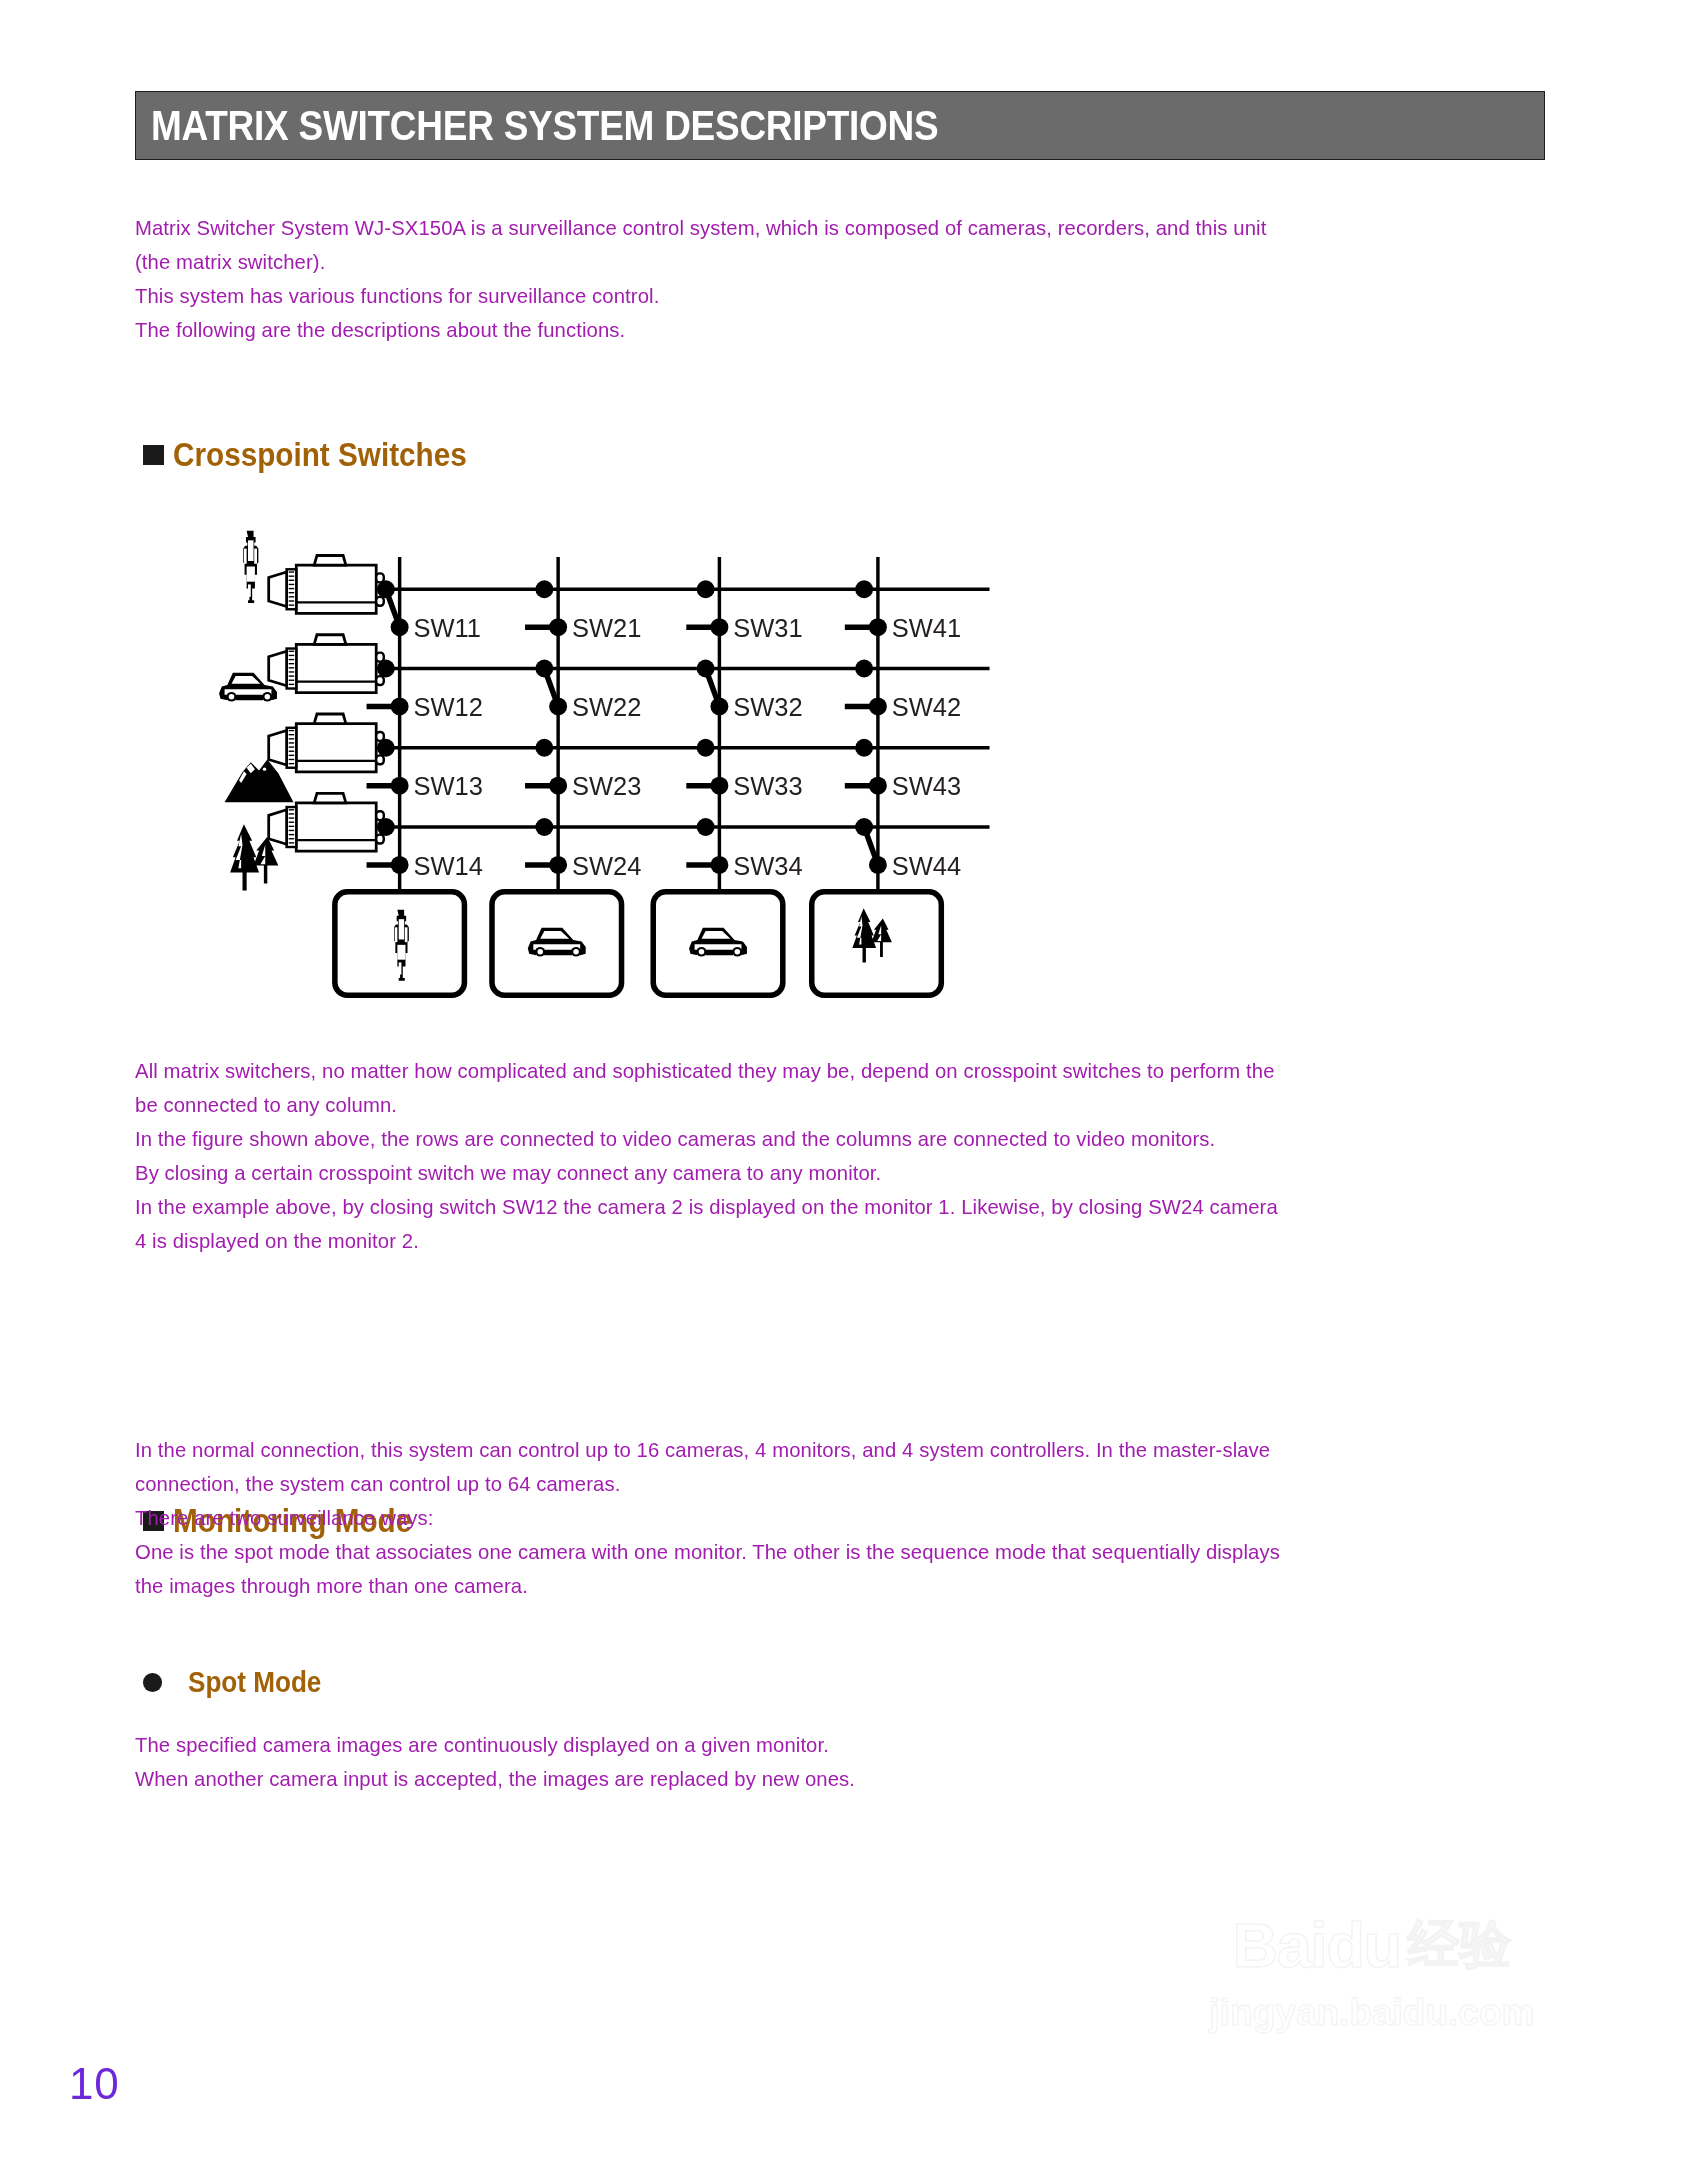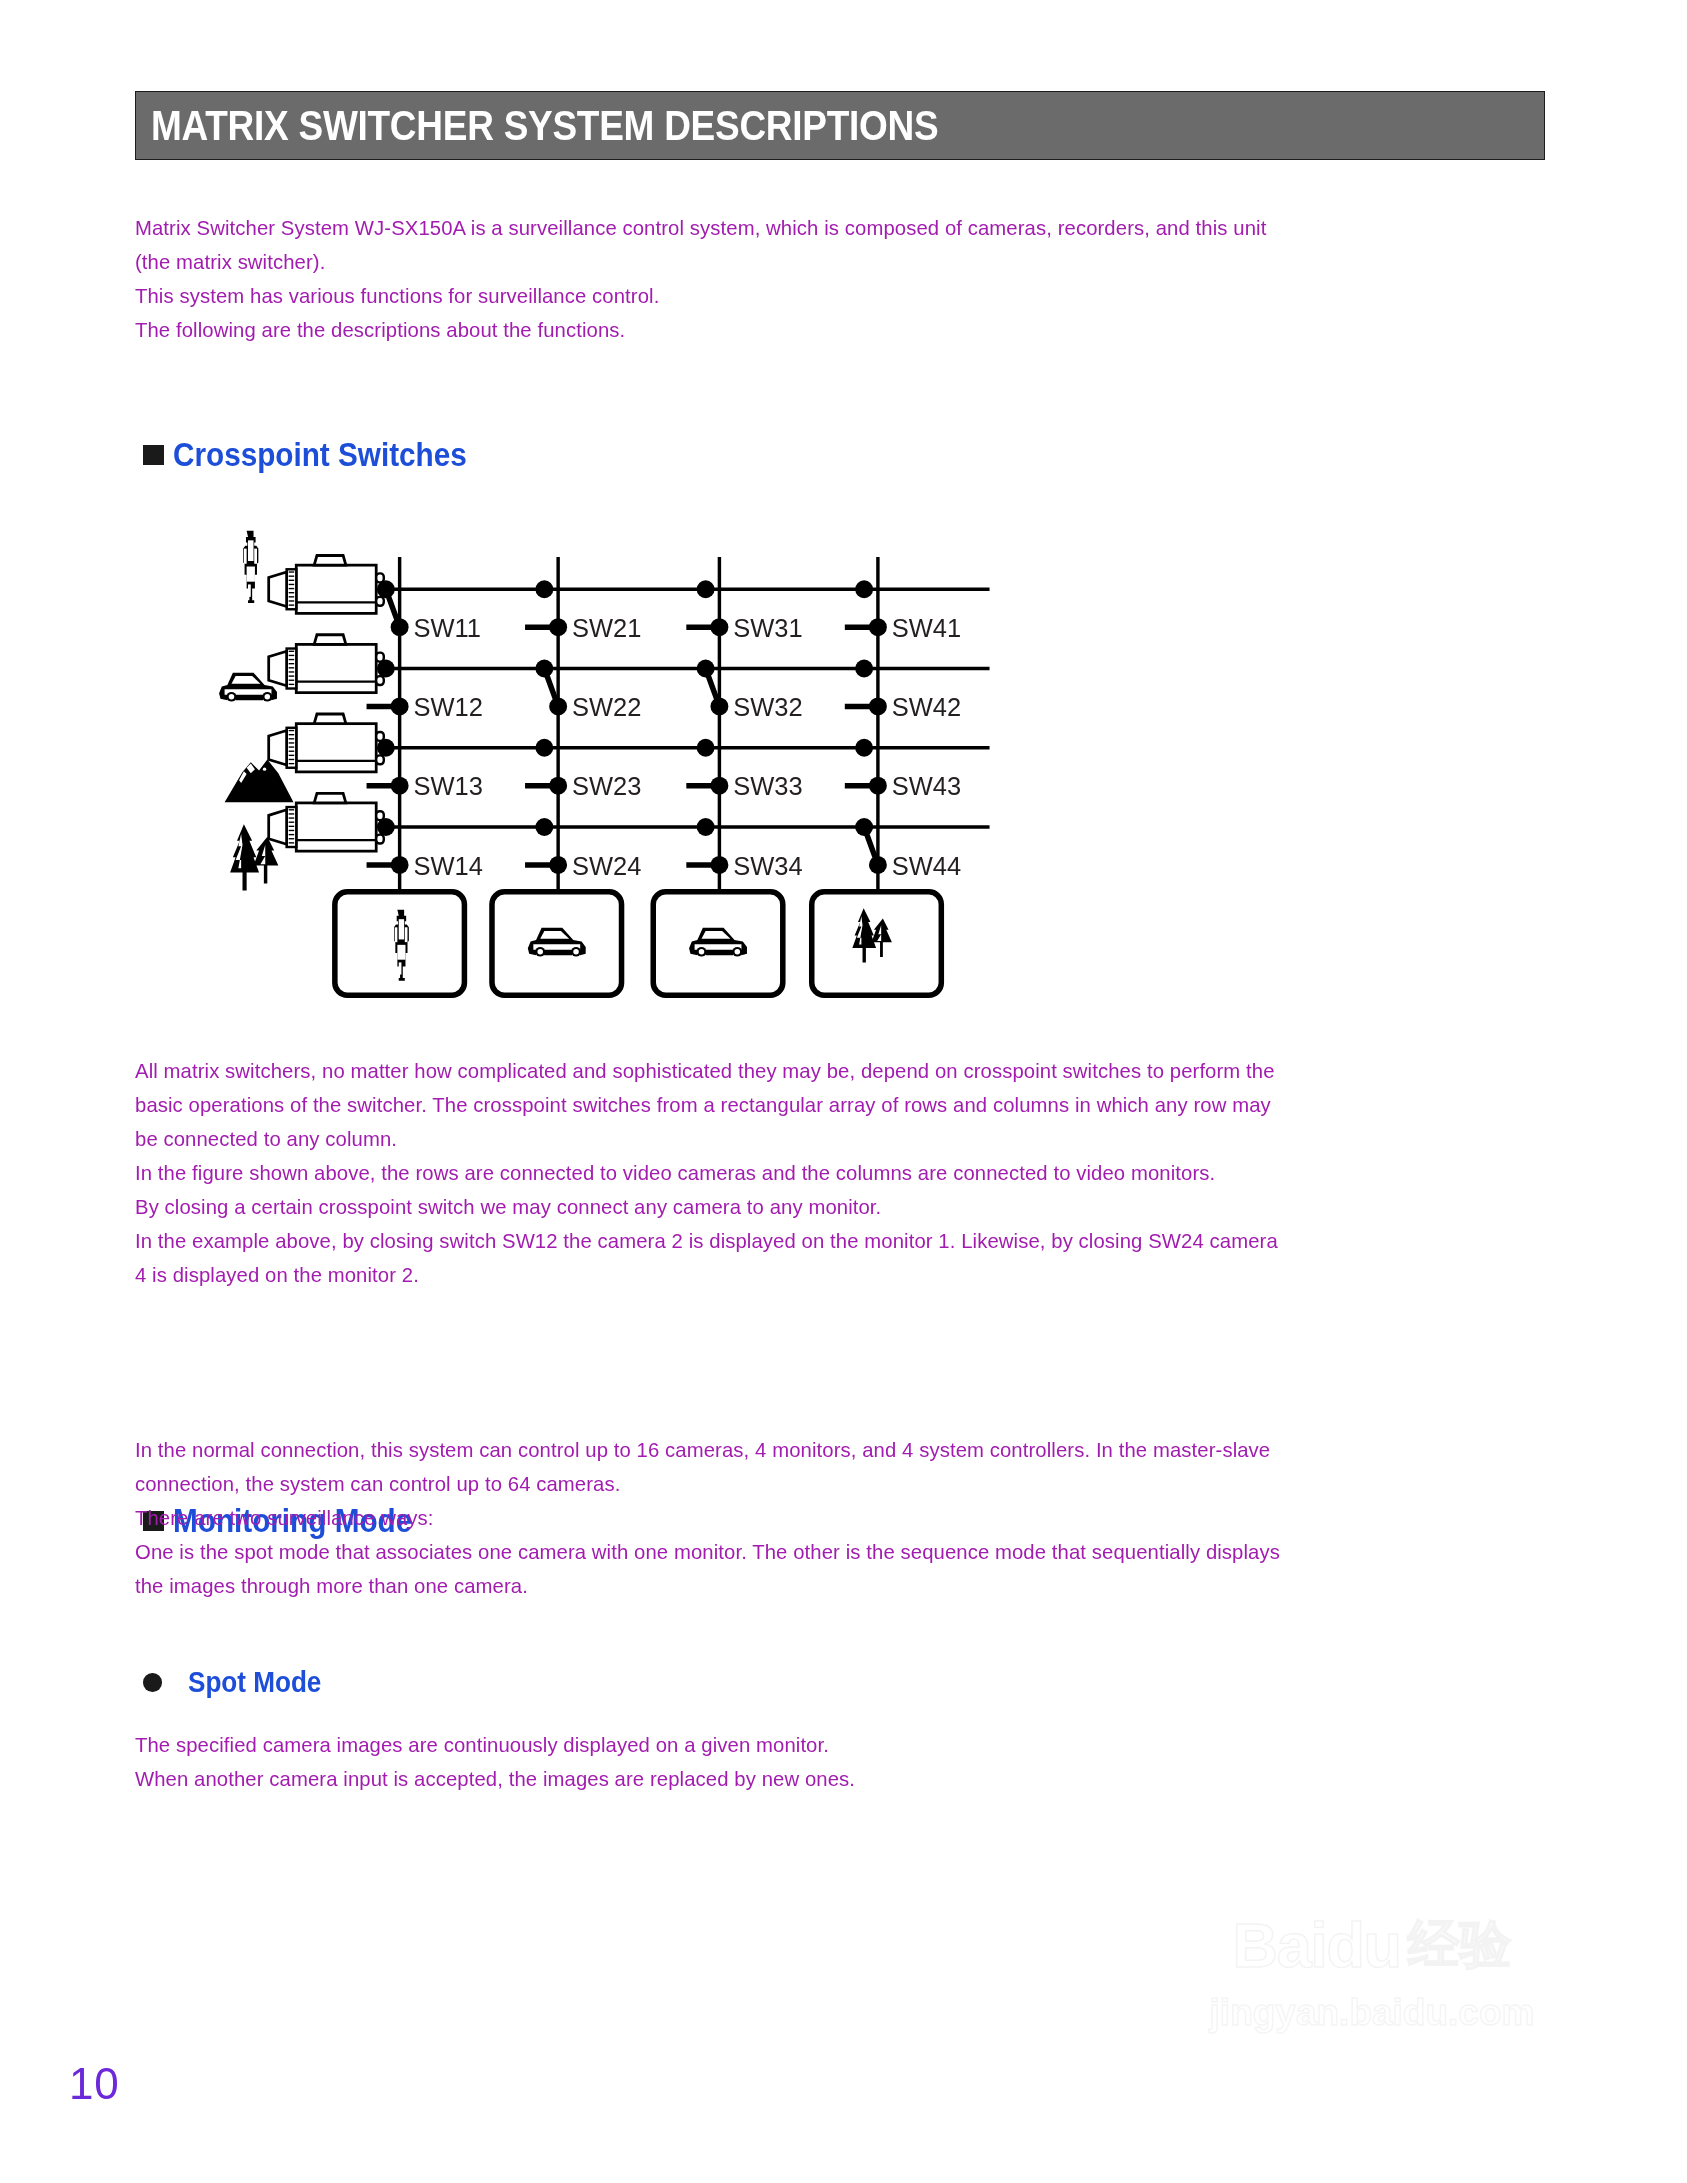--- a/index.html
+++ b/index.html
@@ -54,21 +54,21 @@
   }
   .para p { margin: 0; }
 
   
   .heading-sq, .heading-ci {
     position: absolute;
     display: flex;
     align-items: center;
     font-size: 33px;
     font-weight: bold;
-    color: #1d4ed8;
+    color: #a16207;
     white-space: nowrap;
   }
   .heading-sq .bullet-square {
     width: 20.7px;
     height: 20.7px;
     background: #1a1a1a;
     margin-right: 9.6px;
     flex: 0 0 auto;
   }
   .heading-ci { font-size: 29px; }
@@ -385,21 +385,20 @@
       </g>
       <g>
         <rect x="982" y="554" width="188" height="150" rx="18" fill="#fff" stroke="#000" stroke-width="8"></rect>
         <use href="#trees" transform="translate(1036,578) scale(0.82)"></use>
       </g>
     </svg>
   </div>
 
   <div class="para" style="left:135px; top:1054px; width:1420px;">
     <p>All matrix switchers, no matter how complicated and sophisticated they may be, depend on crosspoint switches to perform the</p>
-    <p>basic operations of the switcher. The crosspoint switches from a rectangular array of rows and columns in which any row may</p>
     <p>be connected to any column.</p>
     <p>In the figure shown above, the rows are connected to video cameras and the columns are connected to video monitors.</p>
     <p>By closing a certain crosspoint switch we may connect any camera to any monitor.</p>
     <p>In the example above, by closing switch SW12 the camera 2 is displayed on the monitor 1. Likewise, by closing SW24 camera</p>
     <p>4 is displayed on the monitor 2.</p>
   </div>
 
   <div class="heading-sq" style="left:143px; top:1458px;margin-top:44px;">
     <span class="bullet-square"></span>
     <span class="heading-label">Monitoring Mode</span>

